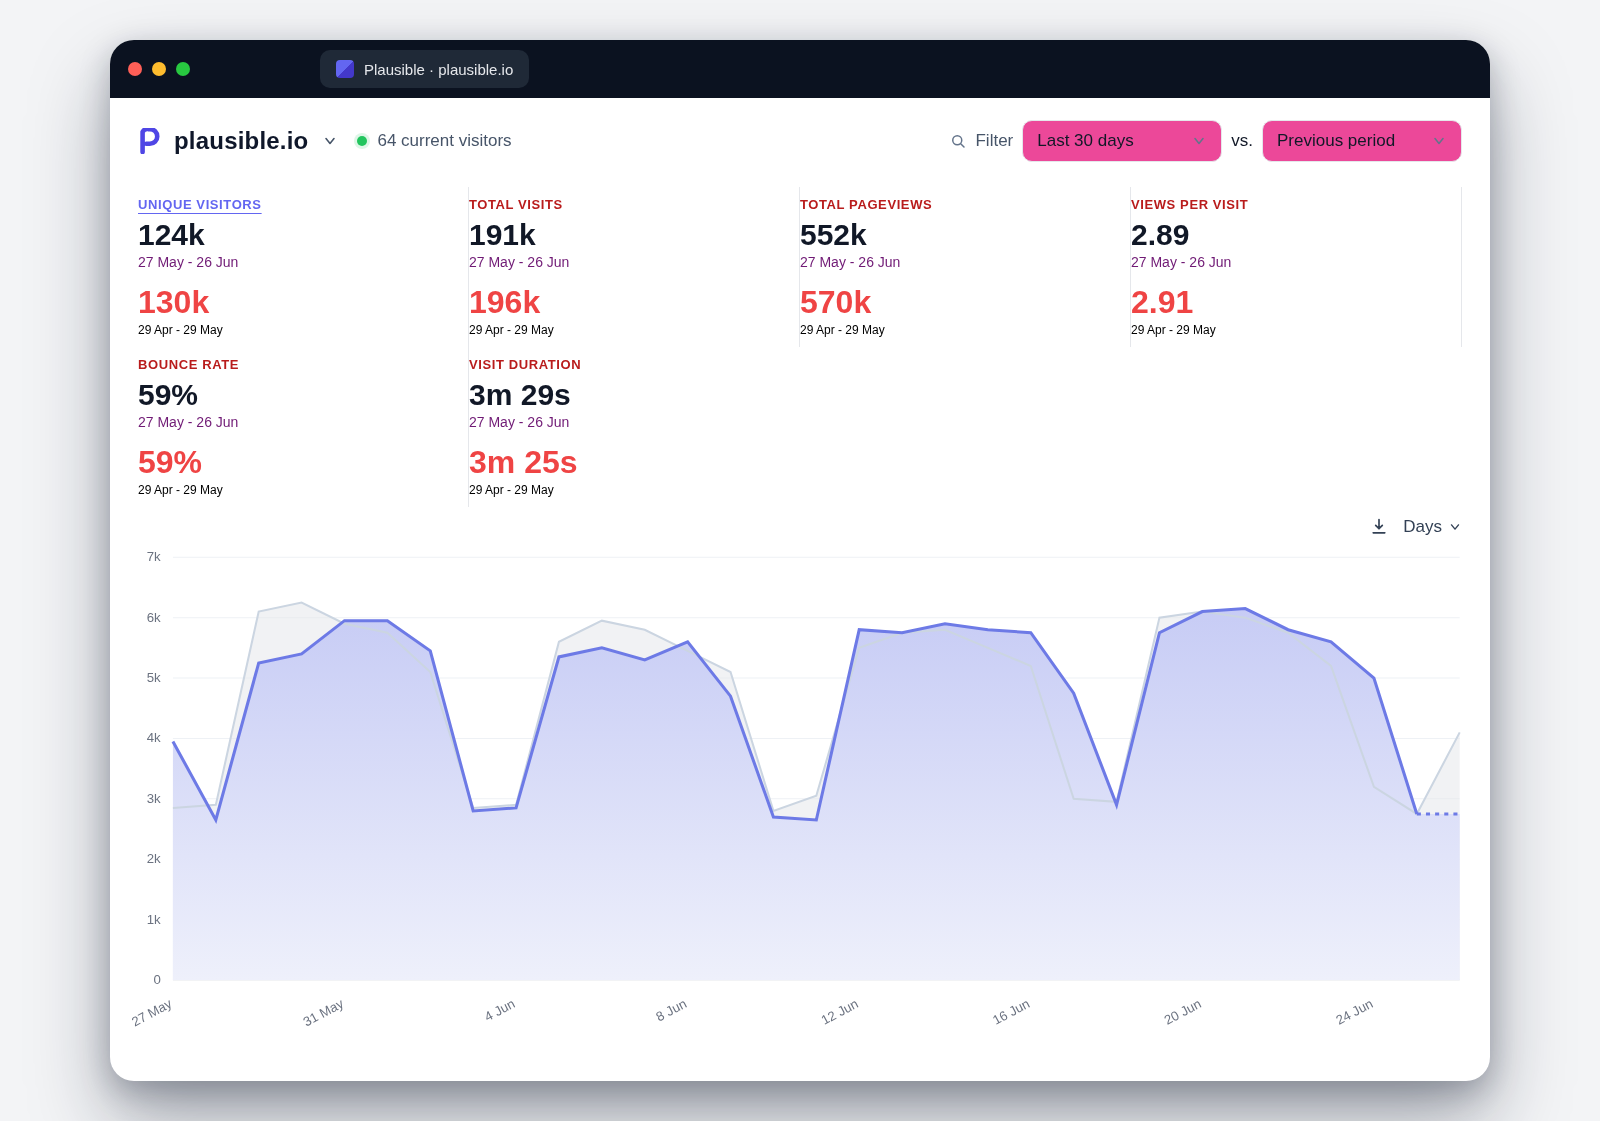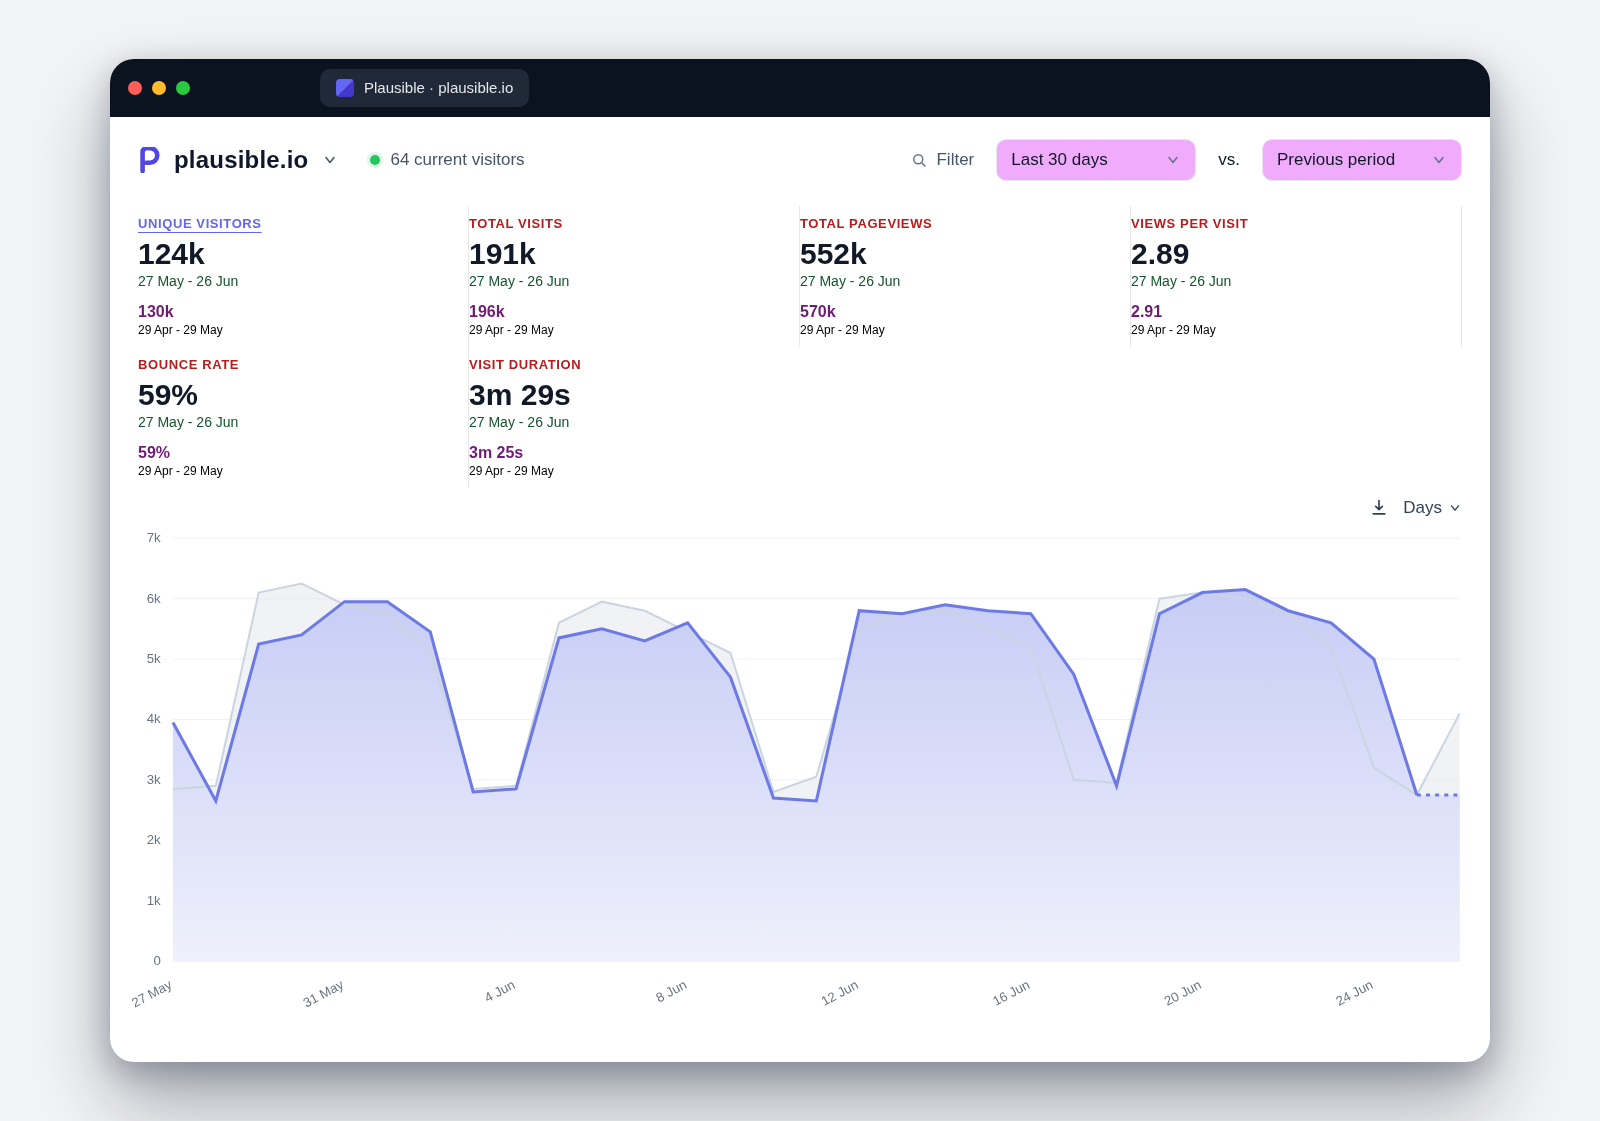--- a/index.html
+++ b/index.html
@@ -21,41 +21,41 @@
   .titlebar{display:flex;align-items:center;gap:14px;background:#0b1220;color:#cbd5e1;height:58px;padding:0 18px}
   .dots{display:flex;gap:10px;align-items:center;margin-right:16px}
   .dot{width:14px;height:14px;border-radius:50%}
   .dot.red{background:#ff5f57}
   .dot.yellow{background:#febc2e}
   .dot.green{background:#28c840}
   .tab{display:flex;align-items:center;gap:10px;background:#1f2937;border-radius:10px;padding:10px 16px;margin-left:100px}
   .tab .favicon{width:18px;height:18px;border-radius:4px;display:inline-block;background:linear-gradient(135deg,#6366f1 50%,#4338ca 50%)}
   .tab .title{font-size:15px;color:#e5e7eb}
   
-  .header{display:flex;align-items:center;gap:22px;padding:22px 28px 8px 28px;border-bottom:1px solid transparent}
+  .header{display:flex;align-items:center;gap:9px;padding:22px 28px 8px 28px;border-bottom:1px solid transparent}
   .brand{display:flex;align-items:center;gap:14px}
   .brand .logo{width:22px;height:26px;display:inline-block}
   .brand .site{font-size:24px;font-weight:800;letter-spacing:.2px}
   .chev{width:16px;height:16px;color:#475569}
   .live{display:flex;align-items:center;gap:10px;margin-left:10px;color:#475569;font-size:17px}
   .live .g{width:10px;height:10px;border-radius:50%;background:var(--green);box-shadow:0 0 0 3px rgba(34,197,94,.15)}
   .spacer{flex:1}
   .filter{display:flex;align-items:center;gap:8px;color:#475569;font-size:17px}
-  .select{display:flex;align-items:center;justify-content:space-between;gap:16px;border:1px solid var(--border);border-radius:10px;padding:10px 14px;font-size:17px;color:#111827;background:#f0abfc;min-width:200px}
+  .select{display:flex;align-items:center;justify-content:space-between;gap:16px;border:1px solid var(--border);border-radius:10px;padding:10px 14px;font-size:17px;color:#111827;background:#ec4899;min-width:200px}
   .select .sc{color:#64748b}
   .vs{font-size:17px;color:#111827}
   
   .metrics{display:grid;grid-template-columns:repeat(4,1fr);gap:0;padding:16px 28px 4px 28px}
   .metric{padding:10px 18px 10px 0;border-right:1px solid var(--border)}
   .metric:last-child{border-right:none}
   .metric .label{font-size:13px;font-weight:800;color:#b91c1c;letter-spacing:.6px}
   .metric.active .label{color:var(--accent);text-decoration:underline;text-underline-offset:4px}
   .metric .big{font-size:30px;font-weight:800;margin-top:6px;color:#111827}
-  .metric .range{font-size:14px;color:#14532d;margin-top:2px}
-  .metric .sub{font-size:16px;font-weight:800;color:#701a75;margin-top:14px}
+  .metric .range{font-size:14px;color:#701a75;margin-top:2px}
+  .metric .sub{font-size:32px;font-weight:800;color:#ef4444;margin-top:14px}
   .metric .range2{font-size:12px;color:#000000;margin-top:2px}
   
   .charttools{display:flex;align-items:center;justify-content:flex-end;gap:14px;padding:6px 28px 0 28px;color:#334155}
   .charttools .days{display:flex;align-items:center;gap:6px;font-size:17px}
   .charttools .dl{width:20px;height:20px;color:#334155}
   
   .chartwrap{padding:6px 12px 26px 6px}
   .chart{width:100%;height:auto}
   .ylabel{font-size:13px;fill:#6b7280}
   .xlabel{font-size:13px;fill:#6b7280}

